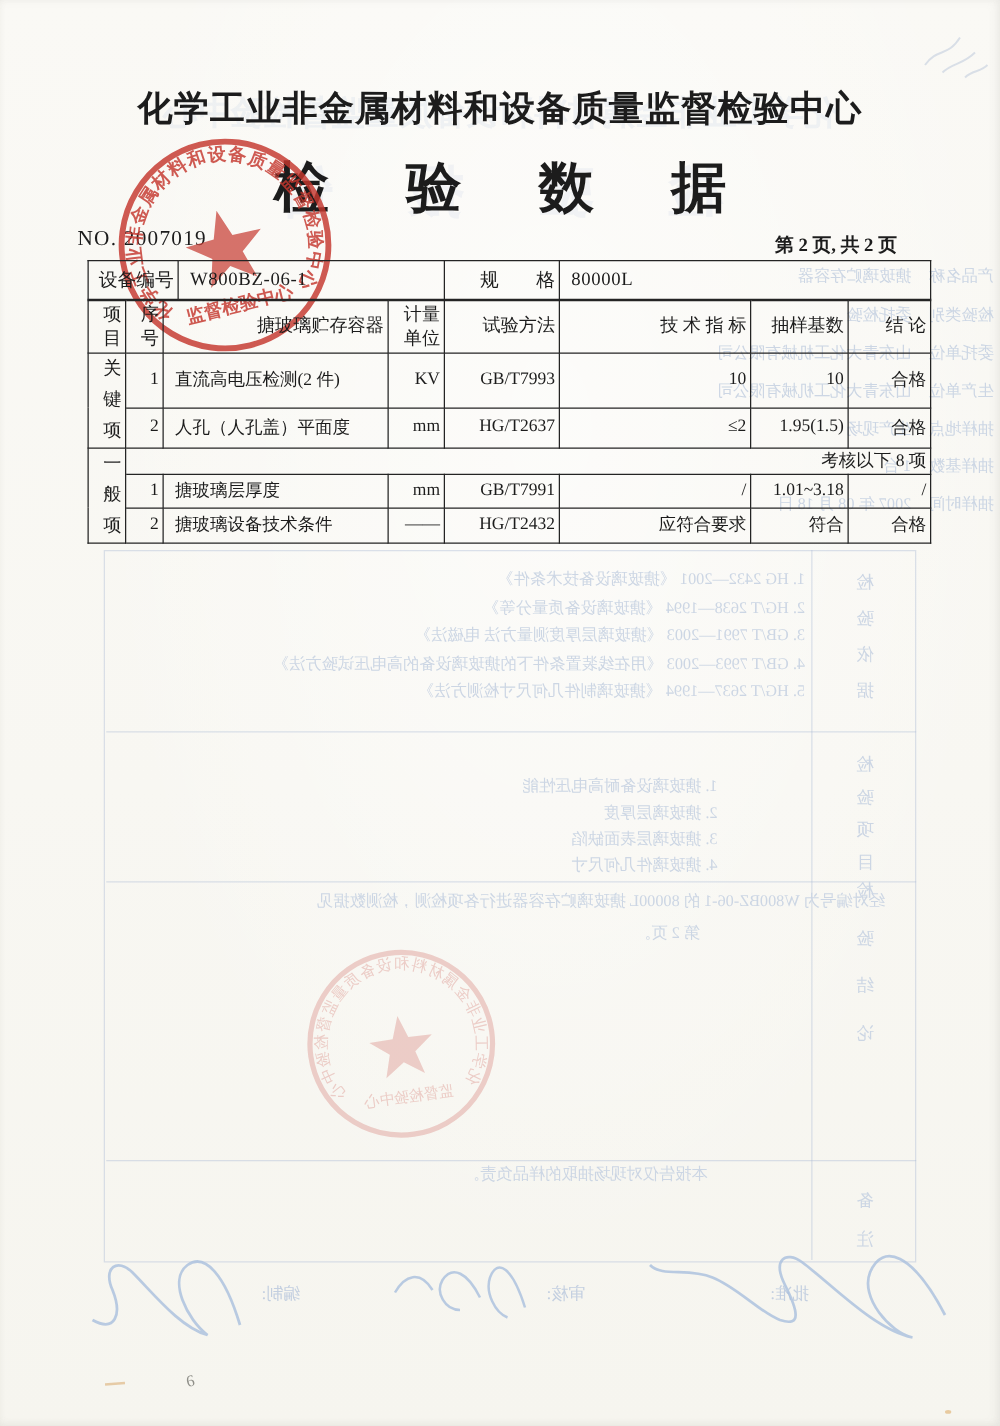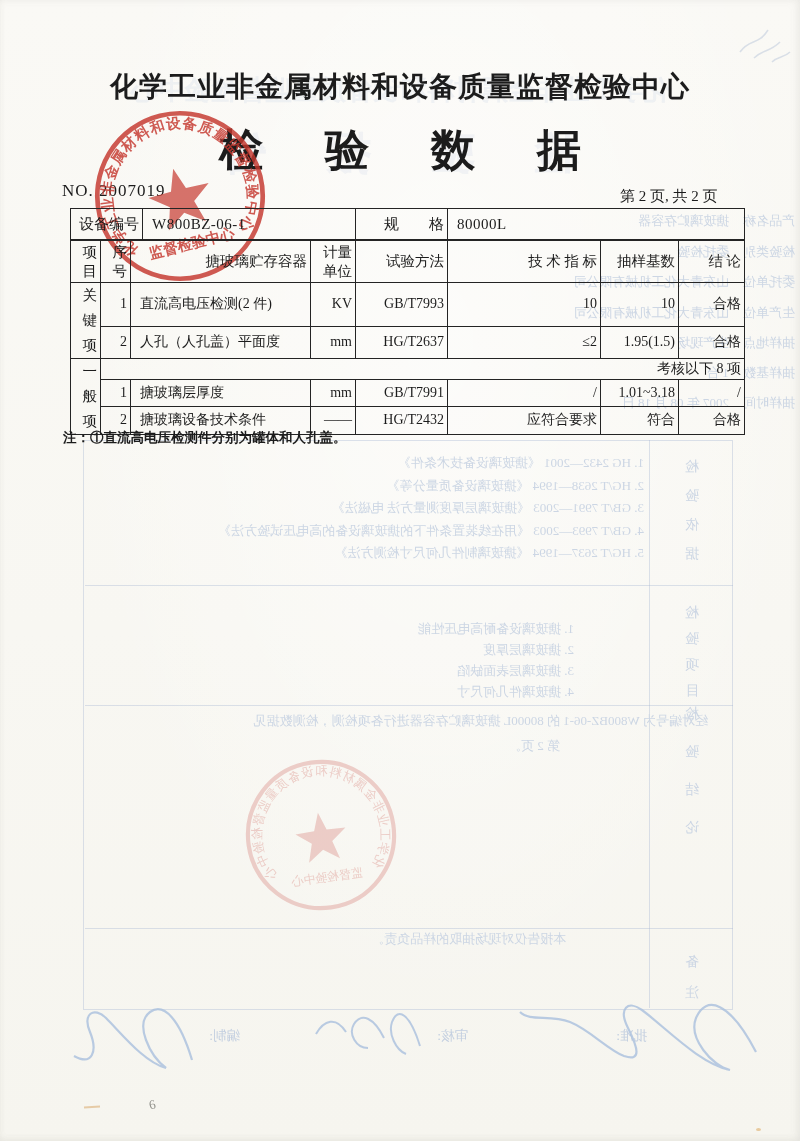--- a/index.html
+++ b/index.html
@@ -11,21 +11,21 @@
     overflow:hidden;
     font-family:"Liberation Serif","DejaVu Serif",serif;
     color:#1c1c1c;
     box-shadow:inset -3px 0 8px rgba(120,120,110,.08), inset 0 -2px 6px rgba(120,120,110,.06);
   }
   .abs{position:absolute;}
   
   .org-title{top:68px;left:0;right:0;text-align:center;font-size:28px;font-weight:bold;letter-spacing:1px;}
   .big-title{top:121px;left:0;right:0;text-align:center;font-size:44px;font-weight:bold;letter-spacing:62px;text-indent:62px;}
   .report-no{top:181px;left:62px;font-size:17px;letter-spacing:1px;}
-  .page-info{top:187px;left:620px;font-size:15px;}
+  .page-info{top:187px;left:620px;font-size:15px;font-weight:bold;}
   
   table{border-collapse:collapse;table-layout:fixed;}
   .info-table{top:208px;left:70px;}
   .main-table{top:240px;left:70px;}
   td,th{border:1.6px solid #242424;font-weight:normal;font-size:14px;text-align:right;vertical-align:middle;padding:0 3px;overflow:hidden;}
   .info-table td{height:30px;font-size:15px;}
   .lft{text-align:left;padding-left:9px;border-radius:10px;}
   .hcell{white-space:pre-line;line-height:1.25;font-size:14.5px;}
   .vgroup{white-space:pre-line;line-height:1.72;font-size:14.5px;}
   .mono-num{letter-spacing:.5px;}
@@ -251,21 +251,20 @@
       <td class="lft">搪玻璃设备技术条件</td>
       <td>——</td>
       <td>HG/T2432</td>
       <td>应符合要求</td>
       <td>符合</td>
       <td>合格</td>
     </tr>
   </tbody>
     </table>
 
-  <div class="abs note-line">注：①直流高电压检测件分别为罐体和人孔盖。</div>
 
   <div class="abs artifact-6">6</div>
   <div class="abs dash-orange"></div>
   <div class="abs dot-orange"></div>
   <svg class="abs" style="top:18px;left:732px;width:62px;height:48px;opacity:.5;" viewBox="0 0 62 48">
     <path d="M8,34 C18,20 26,28 36,12 M22,40 C30,32 38,34 48,24 M40,44 C46,38 52,40 58,34" fill="none" stroke="#b9c6da" stroke-width="1.6"></path>
   </svg>
 
 </div>
 

